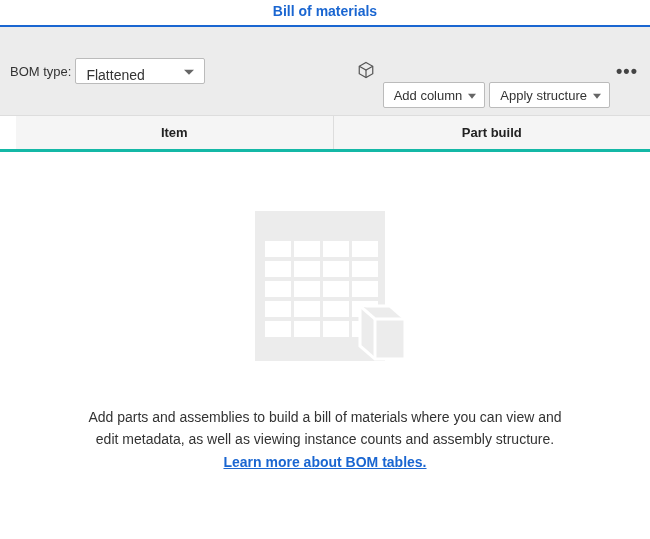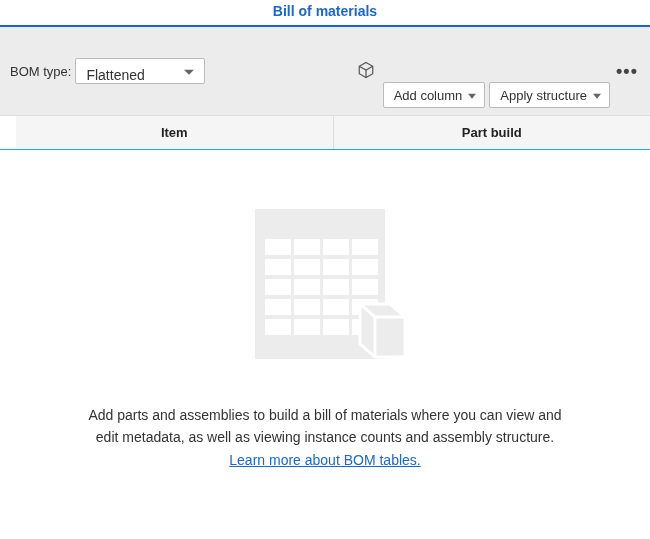--- a/index.html
+++ b/index.html
@@ -99,21 +99,21 @@
       align-items: center;
       justify-content: center;
       cursor: pointer;
       color: #444;
       font-size: 18px;
       letter-spacing: 1px;
       font-weight: bold;
     }
     .col-headers {
       display: flex;
-      border-bottom: 1px solid #14b8a6;
+      border-bottom: 3px solid #14b8a6;
       padding-left: 16px;
     }
     .col-header {
       flex: 1;
       background: #f5f5f5;
       border-right: 1px solid #ddd;
       text-align: center;
       padding: 9px 0;
       font-weight: 700;
       font-size: 13px;
@@ -136,21 +136,21 @@
     }
     .empty-message {
       color: #333;
       font-size: 14px;
       line-height: 1.6;
       max-width: 480px;
       margin: 0 auto;
     }
     .learn-link {
       color: #1a66d1;
-      font-weight: 400;
+      font-weight: 700;
       text-decoration: underline;
       cursor: pointer;
     }
   </style>
 </head>
 <body>
 
 <div class="header">
   <span class="header-title">Bill of materials</span>
 </div>

